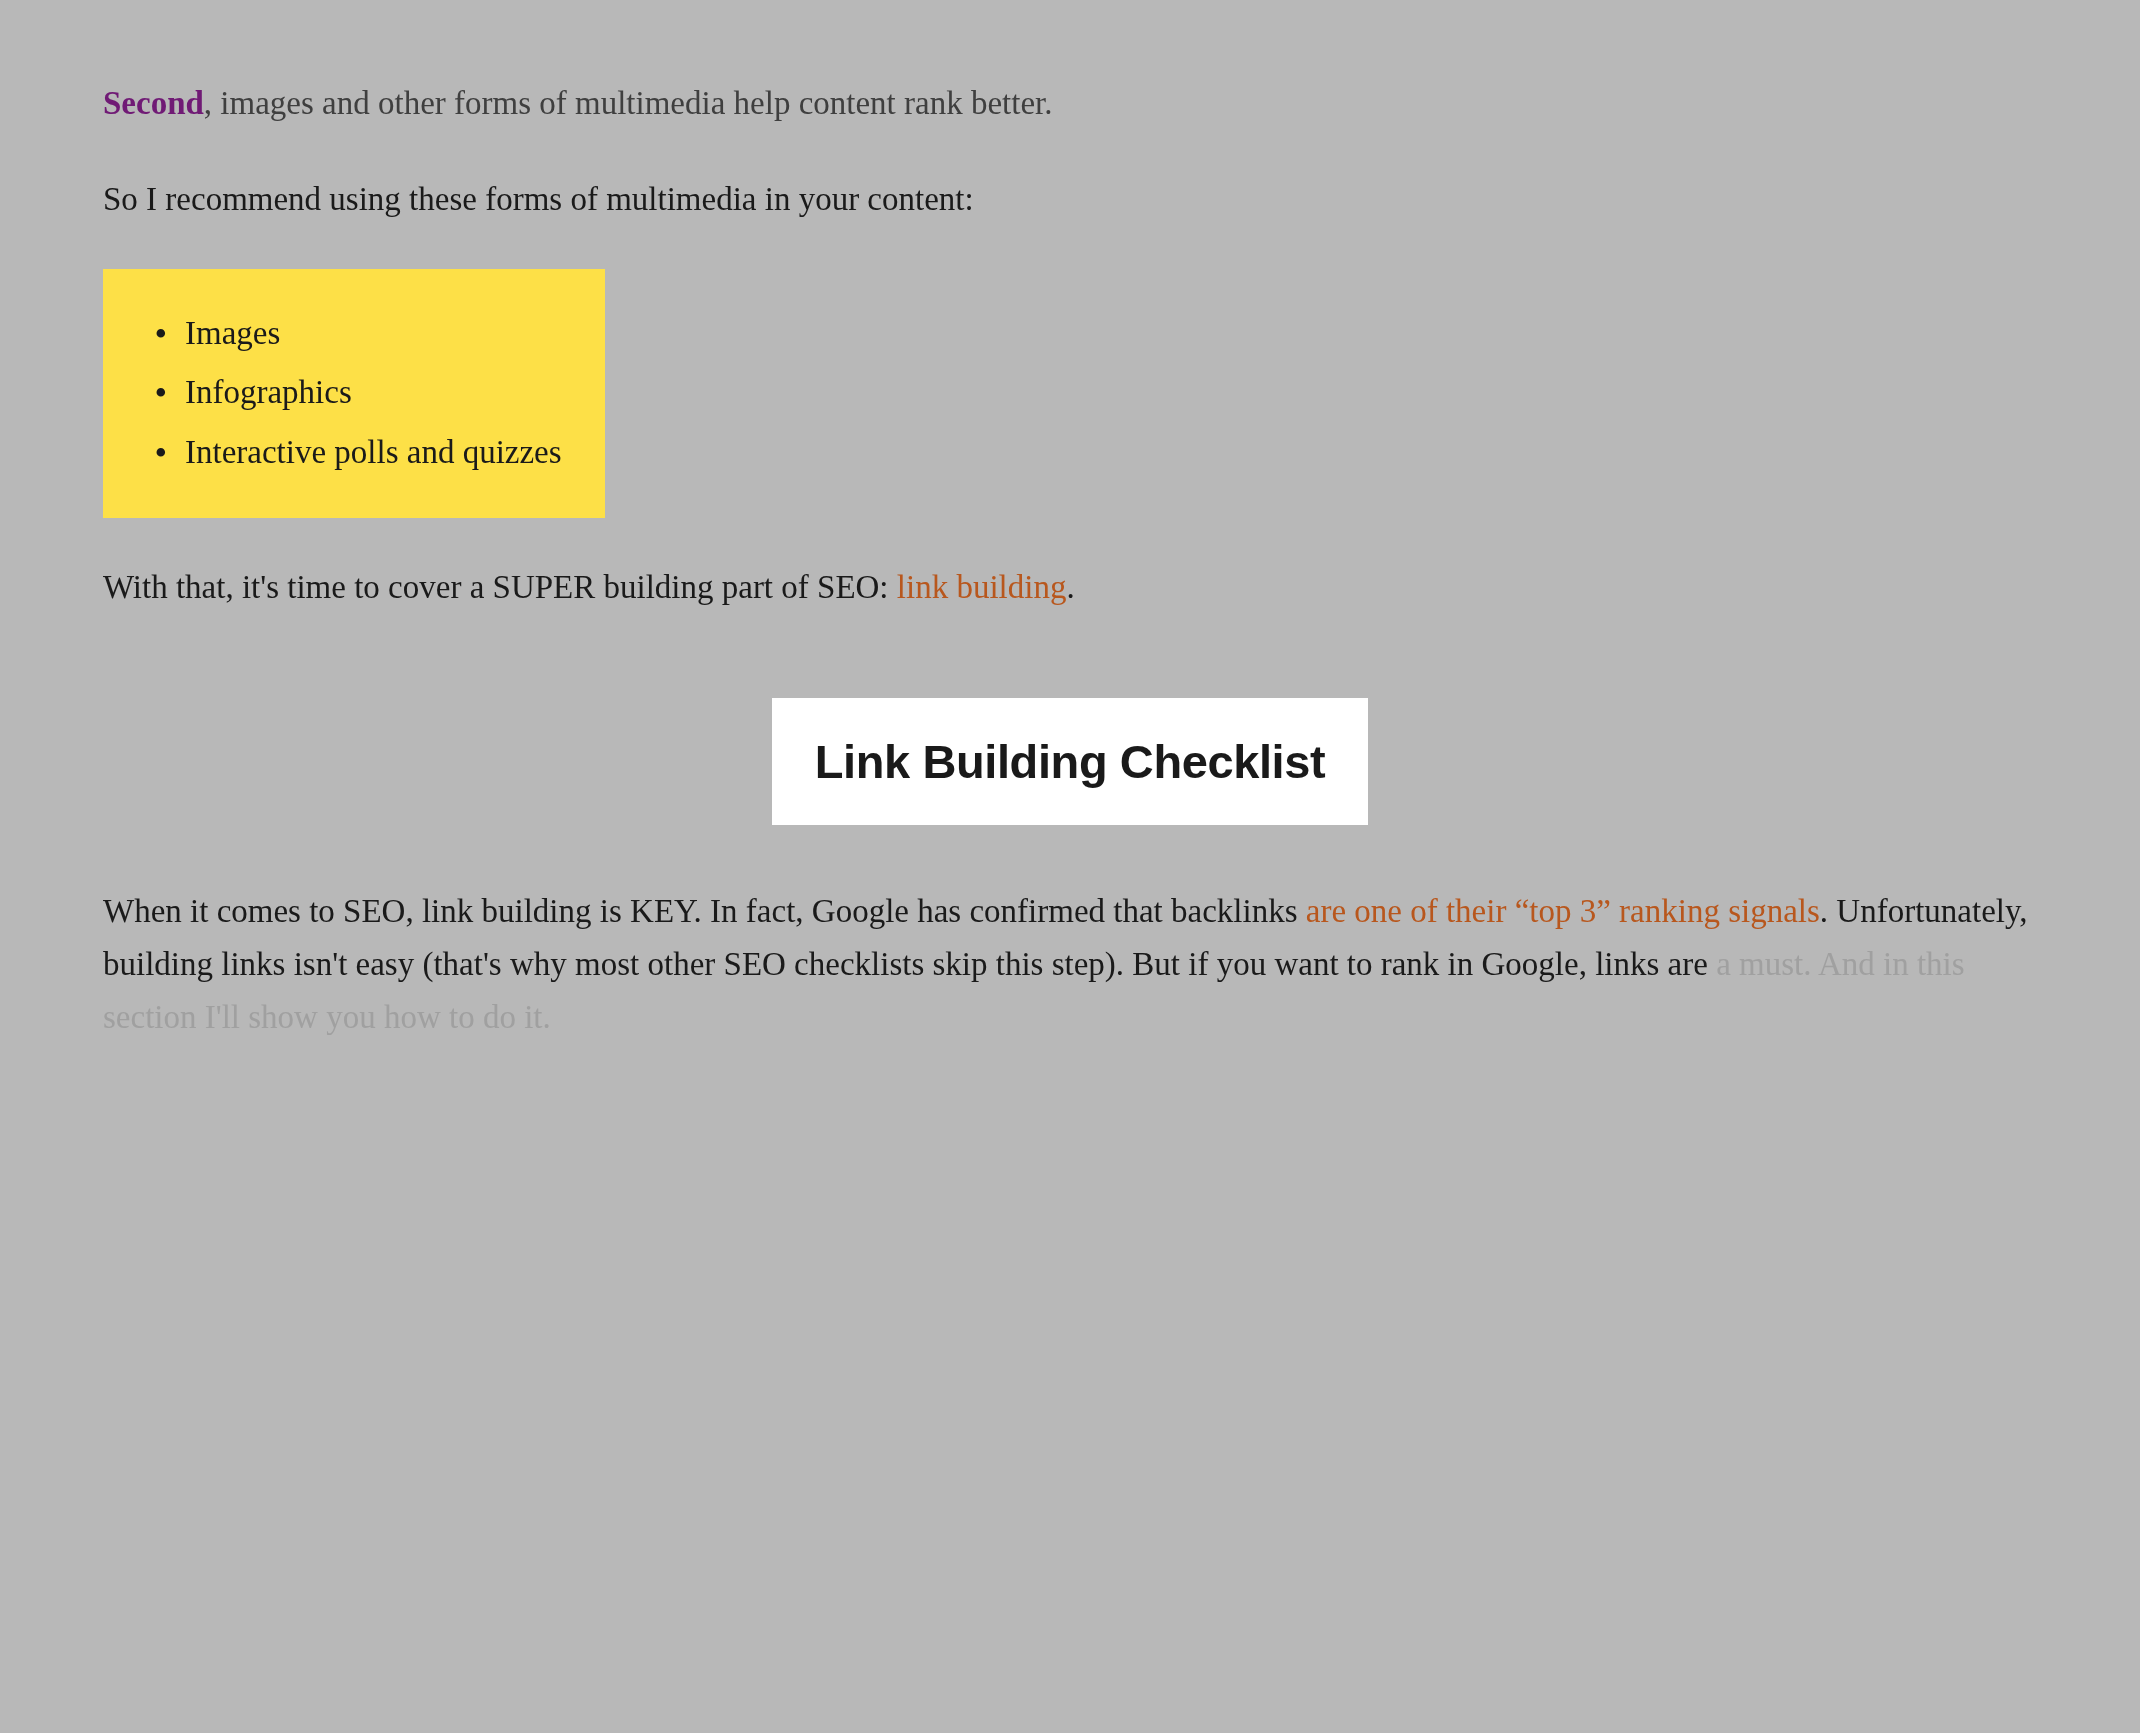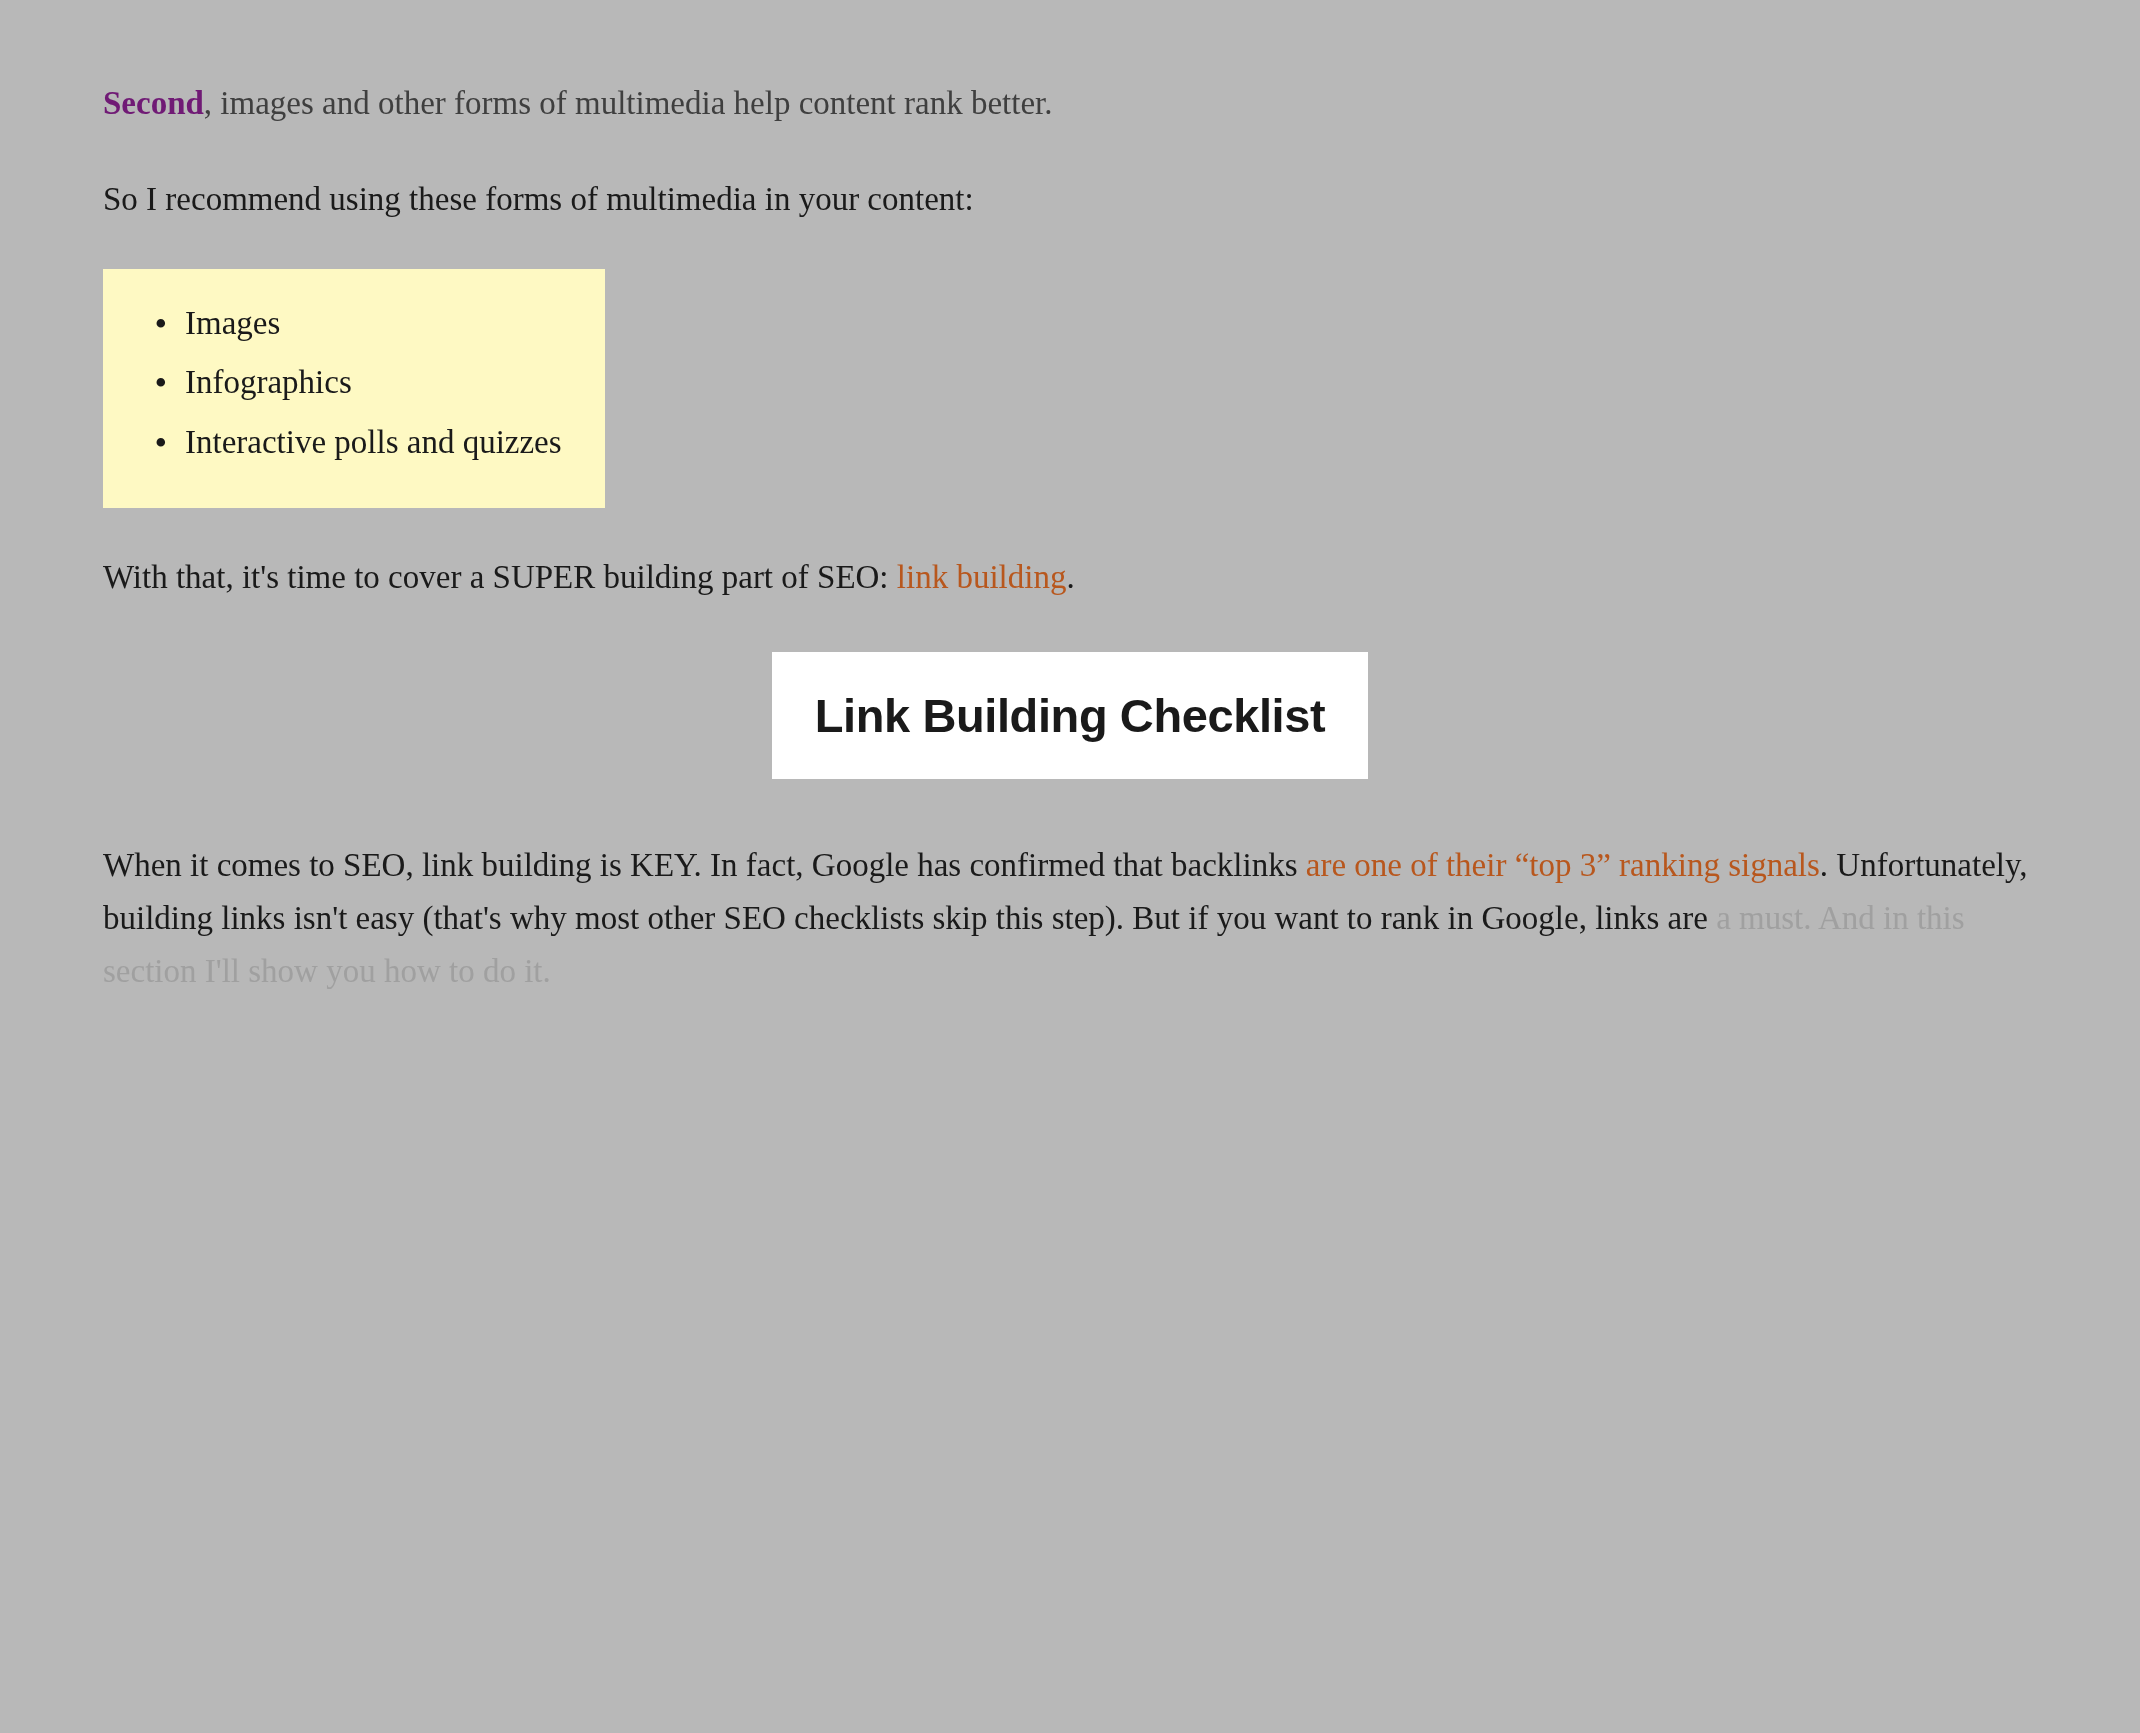--- a/index.html
+++ b/index.html
@@ -21,22 +21,22 @@
     }
     .para-dark {
       color: #1a1a1a;
     }
     .bold {
       font-weight: bold;
       color: #701a75;
       margin-top: 36px;
     }
     .white-box-list {
-      background-color: #fef9c3;
-      padding: 30px 43px 30px 43px;
+      background-color: #fde047;
+      padding: 40px 43px 30px 43px;
       margin-bottom: 43px;
       display: inline-block;
     }
     .white-box-list ul {
       list-style: none;
     }
     .white-box-list li {
       position: relative;
       padding-left: 39px;
       margin-bottom: 10.3px;
@@ -50,21 +50,21 @@
       font-size: 36px;
       line-height: 1.4;
     }
     .link {
       color: #b8571d;
       text-decoration: none;
     }
     .heading-box {
       background-color: #ffffff;
       padding: 26px 43px;
-      margin: 48px auto 60px auto;
+      margin: 84px auto 60px auto;
       display: block;
       width: fit-content;
     }
     .heading-box h2 {
       font-family: -apple-system, BlinkMacSystemFont, 'Segoe UI', Helvetica, Arial, sans-serif;
       font-weight: 800;
       font-size: 47px;
       color: #1a1a1a;
       letter-spacing: -0.4px;
     }

